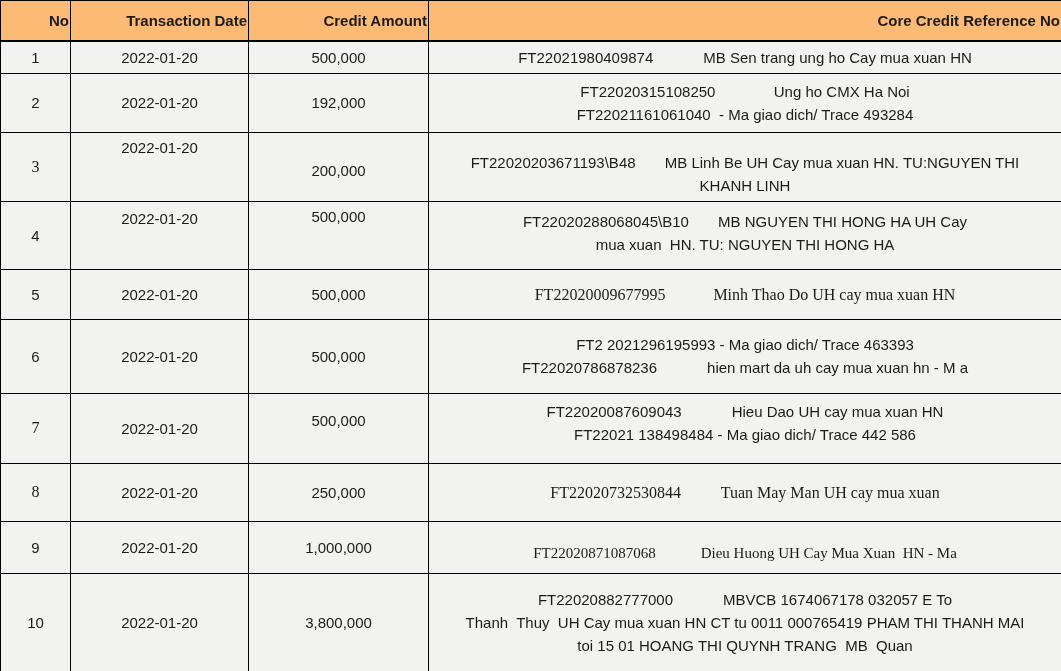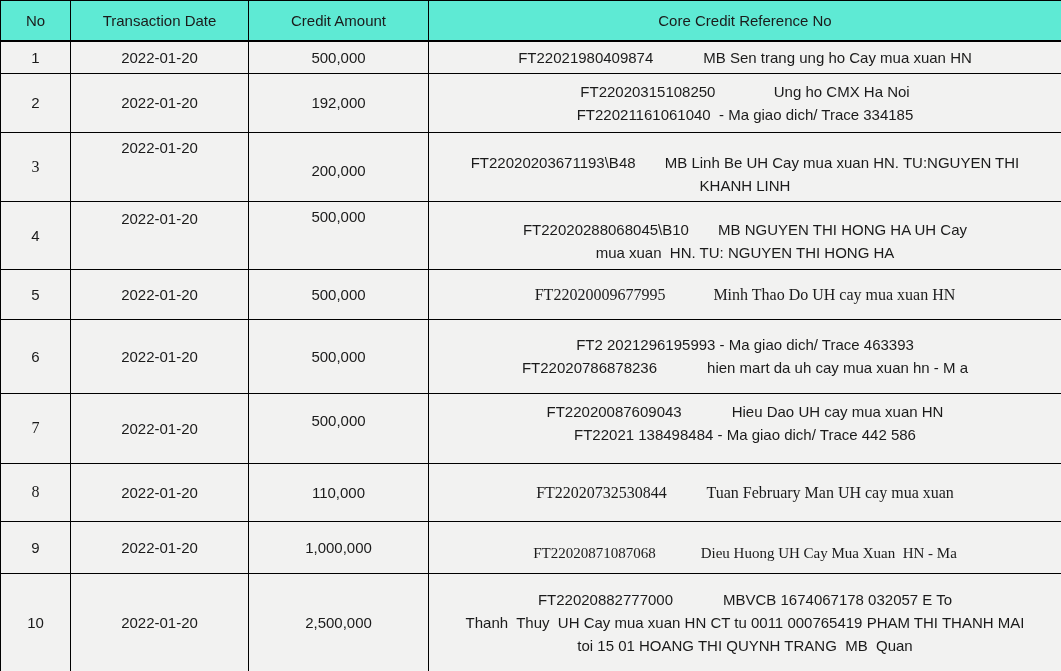--- a/index.html
+++ b/index.html
@@ -9,44 +9,44 @@
     font-family: "Liberation Sans", sans-serif;
     color: #1b1b1b;
   }
   table {
     border-collapse: collapse;
     table-layout: fixed;
     width: 1061px;
   }
   th, td { border: 1px solid #000; overflow: hidden; }
   thead th {
-    background: #5eead4;
+    background: #fdba74;
     font-size: 15px;
-    font-weight: normal;
+    font-weight: bold;
     height: 37px;
     border-bottom: 2px solid #000;
-    text-align: center;
+    text-align: right;
     vertical-align: middle;
   }
   td {
     background: #f2f2f1;
     font-size: 15px;
     text-align: center;
     vertical-align: middle;
     padding: 0 4px;
   }
   td.ref {
     line-height: 23px;
     white-space: pre-wrap;
     word-wrap: break-word;
   }
   .serif { font-family: "Liberation Serif", serif; font-size: 16px; }
   .vtop { vertical-align: top; }
   .vbottom { vertical-align: bottom; }
-  .pt4 { padding-top: 16px; } .pt6 { padding-top: 6px; } .pt8 { padding-top: 8px; }
+  .pt4 { padding-top: 8px; } .pt6 { padding-top: 6px; } .pt8 { padding-top: 8px; }
   .pb4 { padding-bottom: 4px; } .pb8 { padding-bottom: 8px; font-family: Liberation Serif, serif; }
   .padlow { padding-top: 8px; }
   .padhigh { padding-bottom: 16px; }
   
   tbody tr:nth-child(1)  { height: 32px; }
   tbody tr:nth-child(2)  { height: 59px; }
   tbody tr:nth-child(3)  { height: 69px; }
   tbody tr:nth-child(4)  { height: 68px; }
   tbody tr:nth-child(5)  { height: 50px; }
   tbody tr:nth-child(6)  { height: 74px; }
@@ -78,21 +78,21 @@
         <td>1</td>
         <td>2022-01-20</td>
         <td>500,000</td>
         <td class="ref">FT22021980409874            MB Sen trang ung ho Cay mua xuan HN</td>
       </tr>
       <tr>
         <td>2</td>
         <td>2022-01-20</td>
         <td>192,000</td>
         <td class="ref">FT22020315108250              Ung ho CMX Ha Noi
-FT22021161061040  - Ma giao dich/ Trace 334185</td>
+FT22021161061040  - Ma giao dich/ Trace 493284</td>
       </tr>
       <tr>
         <td class="serif">3</td>
         <td class="vtop pt6">2022-01-20</td>
         <td class="padlow">200,000</td>
         <td class="ref vbottom pb4">FT22020203671193\B48       MB Linh Be UH Cay mua xuan HN. TU:NGUYEN THI
 KHANH LINH</td>
       </tr>
       <tr>
         <td>4</td>
@@ -117,31 +117,31 @@
       <tr>
         <td class="serif">7</td>
         <td>2022-01-20</td>
         <td class="padhigh">500,000</td>
         <td class="ref vtop pt6">FT22020087609043            Hieu Dao UH cay mua xuan HN
 FT22021 138498484 - Ma giao dich/ Trace 442 586</td>
       </tr>
       <tr>
         <td class="serif">8</td>
         <td>2022-01-20</td>
-        <td>110,000</td>
-        <td class="ref serif">FT22020732530844          Tuan February Man UH cay mua xuan</td>
+        <td>250,000</td>
+        <td class="ref serif">FT22020732530844          Tuan May Man UH cay mua xuan</td>
       </tr>
       <tr>
         <td>9</td>
         <td>2022-01-20</td>
         <td>1,000,000</td>
         <td class="ref vbottom pb8">FT22020871087068            Dieu Huong UH Cay Mua Xuan  HN - Ma</td>
       </tr>
       <tr>
         <td>10</td>
         <td>2022-01-20</td>
-        <td>2,500,000</td>
+        <td>3,800,000</td>
         <td class="ref">FT22020882777000            MBVCB 1674067178 032057 E To
 Thanh  Thuy  UH Cay mua xuan HN CT tu 0011 000765419 PHAM THI THANH MAI
 toi 15 01 HOANG THI QUYNH TRANG  MB  Quan</td>
       </tr>
     </tbody>
 </table>
 
 </body></html>

